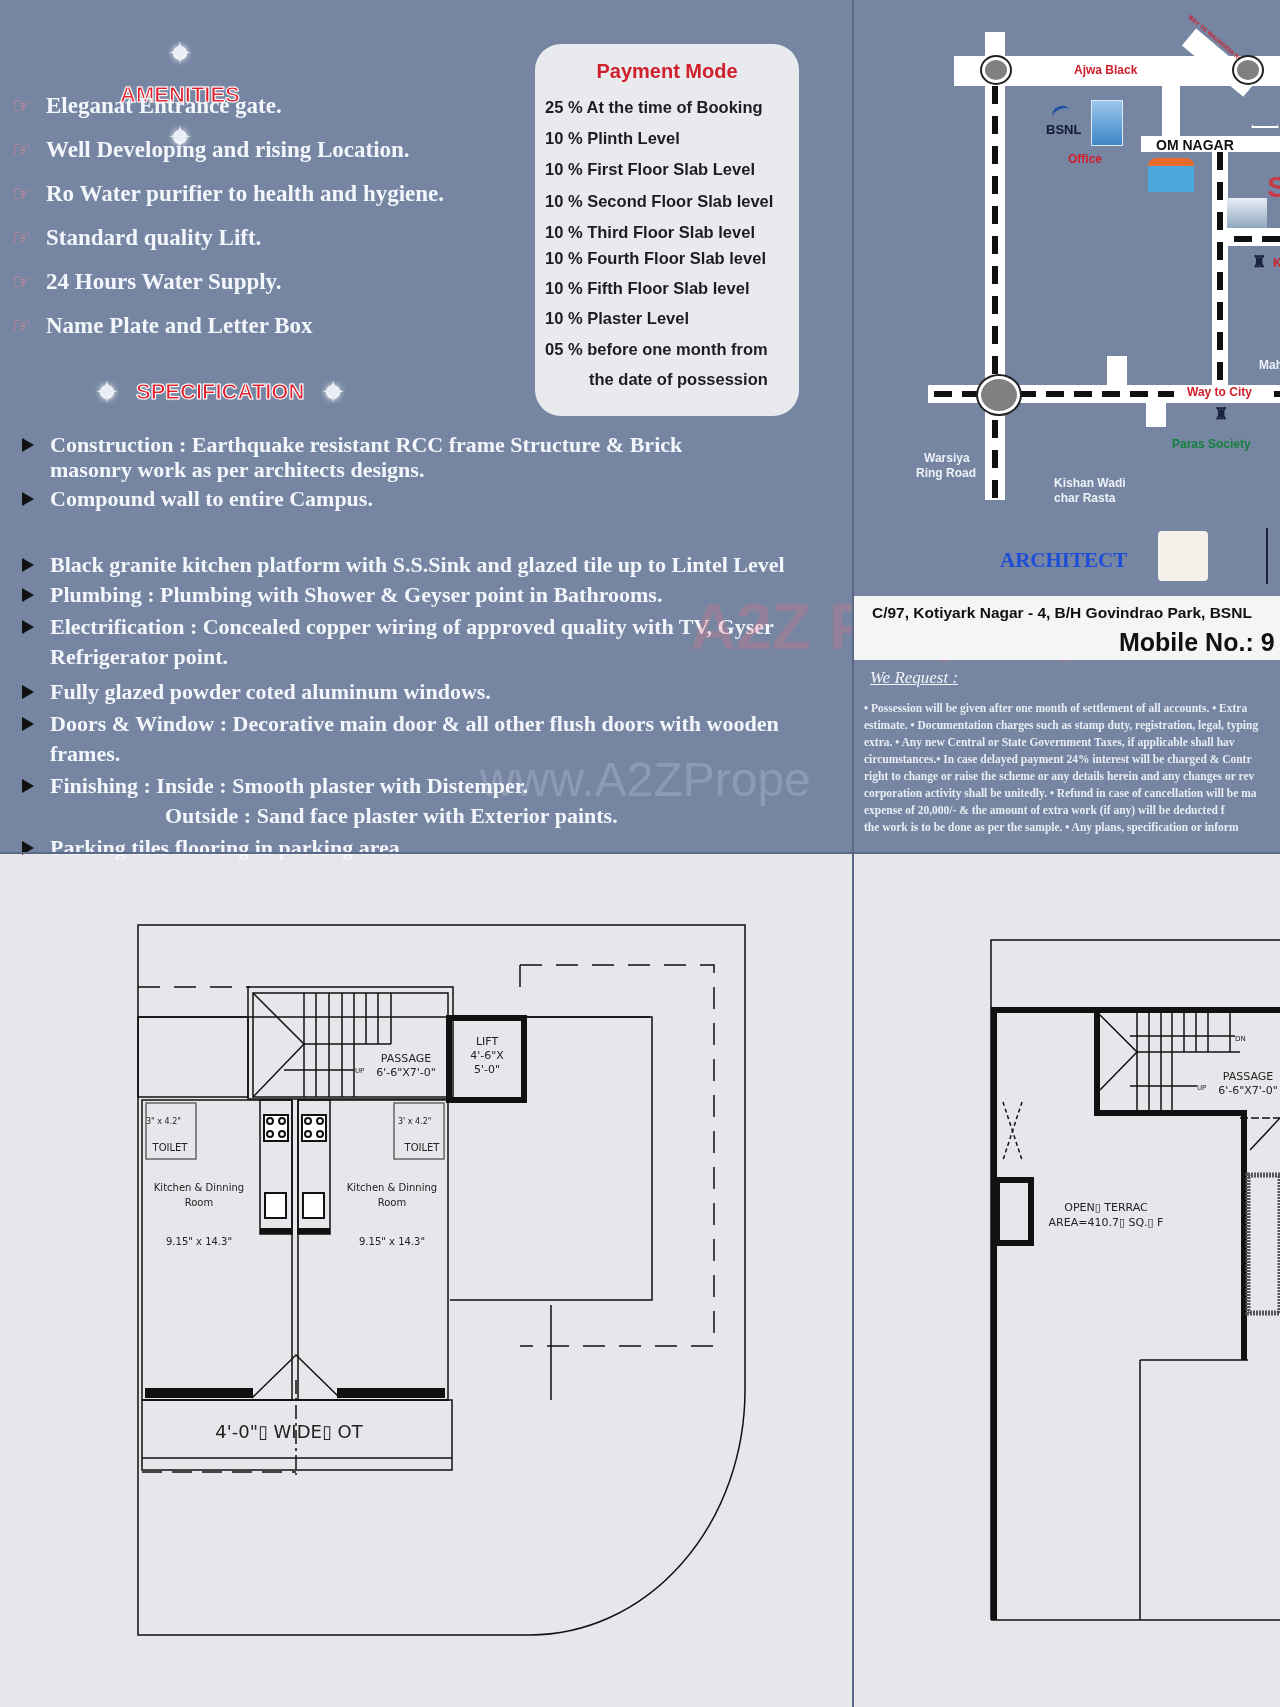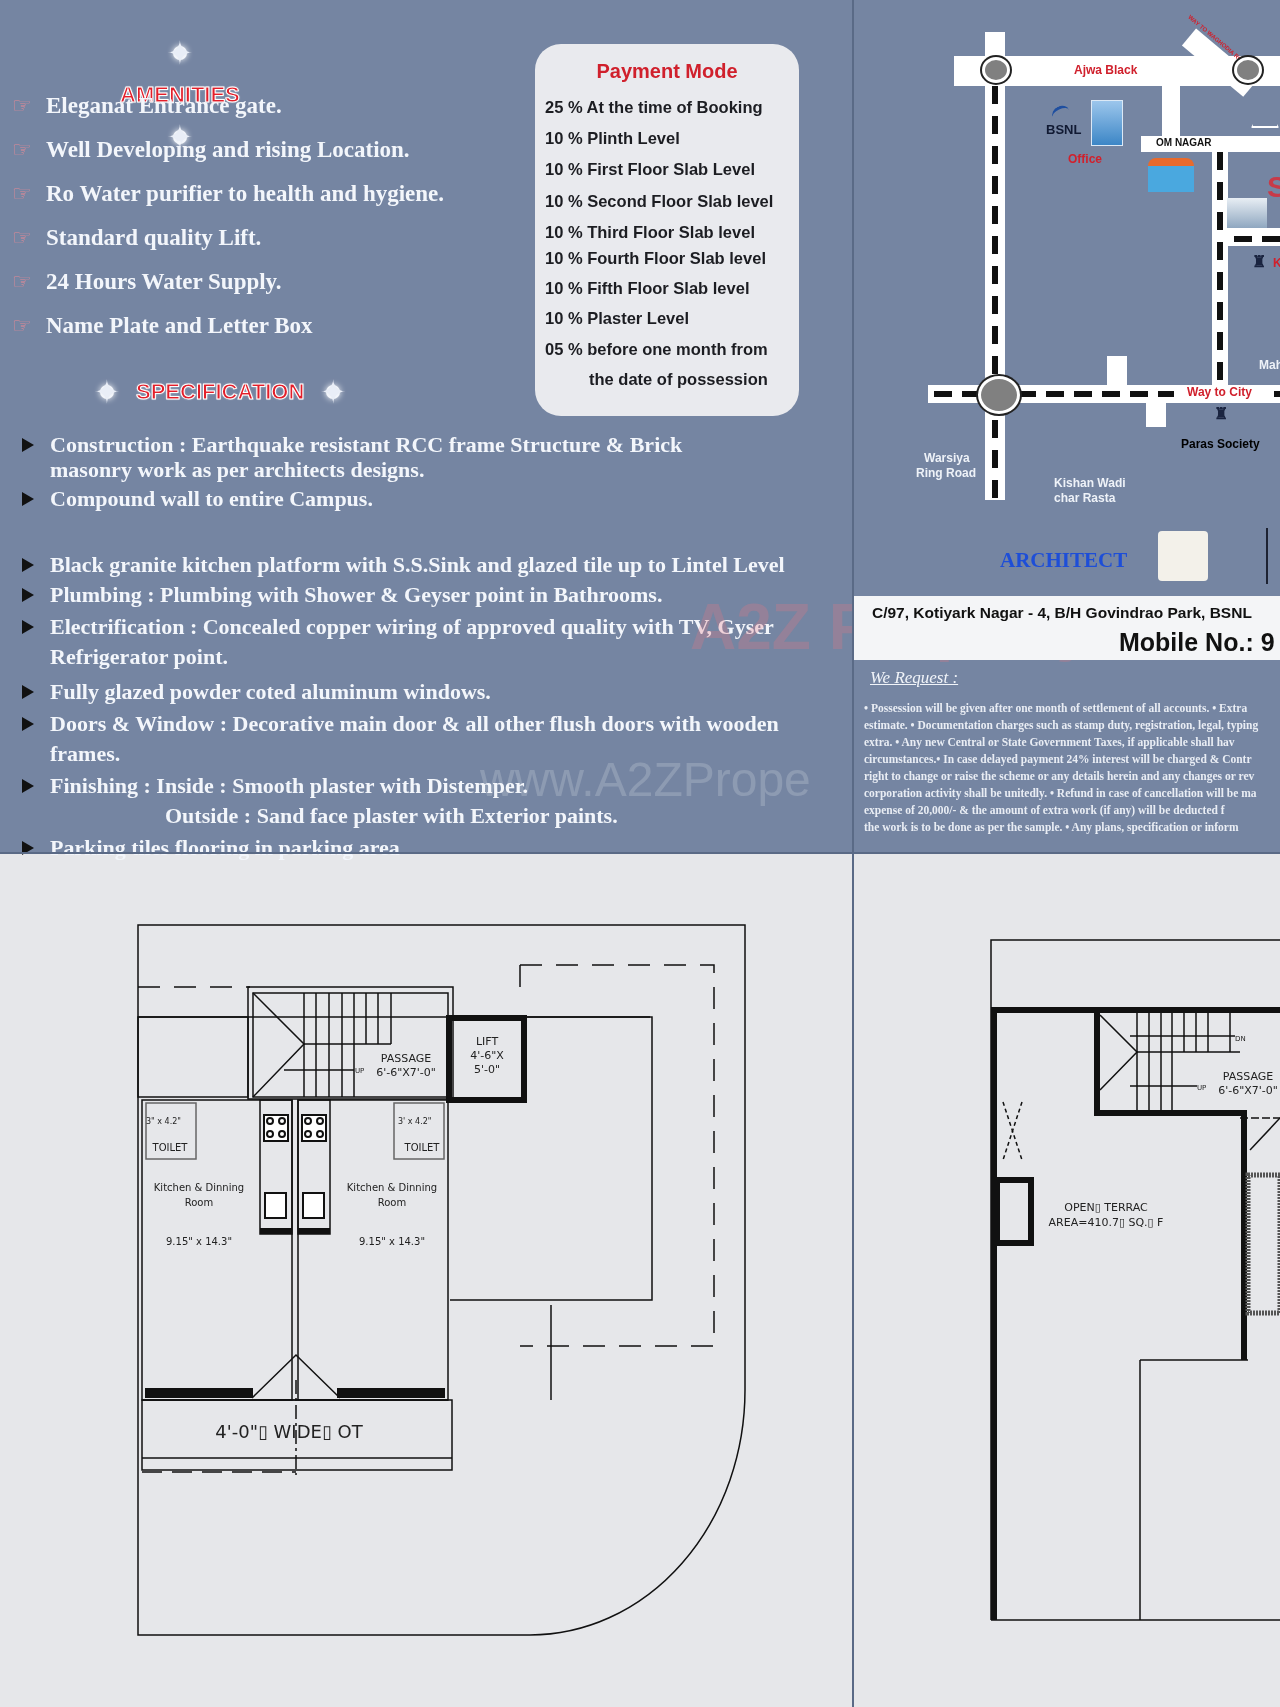--- a/index.html
+++ b/index.html
@@ -178,31 +178,31 @@
   <div class="roundabout" style="left:128px;top:57px;width:22px;height:20px;"></div>
   <div class="roundabout" style="left:380px;top:57px;width:22px;height:20px;"></div>
   <div class="roundabout" style="left:124px;top:376px;width:36px;height:32px;"></div>
 
   <div class="maplabel" style="left:220px;top:63px;font-size:12px;color:#d0202c;">Ajwa Black</div>
 
   <div style="position:absolute;left:198px;top:106px;width:18px;height:12px;border-top:3px solid #1f4fa0;border-radius:50%;transform:rotate(-25deg);"></div>
   <div class="maplabel" style="left:192px;top:122px;font-size:13px;color:#111a33;">BSNL</div>
   <div style="position:absolute;left:237px;top:100px;width:30px;height:44px;background:linear-gradient(#9cc6ec,#3c86c6);border:1px solid #dce9f6;"></div>
   <div class="maplabel" style="left:214px;top:152px;font-size:12px;color:#d0202c;">Office</div>
-  <div class="maplabel" style="left:302px;top:137px;font-size:10px;color:#111;">OM NAGAR</div>
+  <div class="maplabel" style="left:302px;top:137px;font-size:14px;color:#111;">OM NAGAR</div>
   <div style="position:absolute;left:294px;top:158px;width:46px;height:26px;background:#4aa8df;border-top:8px solid #e86a2c;border-radius:8px 8px 0 0;"></div>
   <div style="position:absolute;left:373px;top:198px;width:40px;height:30px;background:linear-gradient(#e8eef4,#8fa7c0);"></div>
   <div class="maplabel" style="left:413px;top:170px;font-size:30px;color:#c83a48;">S</div>
   <div style="position:absolute;left:397px;top:100px;width:24px;height:26px;border:2px solid #fff;border-top:none;border-radius:0 0 2px 2px;clip-path:polygon(50% 0,100% 100%,0 100%);"></div>
   <div class="maplabel" style="left:398px;top:252px;font-size:16px;color:#1a2440;">♜</div>
   <div class="maplabel" style="left:419px;top:256px;font-size:12px;color:#d0202c;">K</div>
   <div class="maplabel" style="left:405px;top:358px;font-size:12px;color:#eef2f8;">Mah</div>
   <div class="maplabel" style="left:333px;top:385px;font-size:12px;color:#d0202c;">Way to City</div>
   <div class="maplabel" style="left:360px;top:404px;font-size:16px;color:#1a2440;">♜</div>
-  <div class="maplabel" style="left:327px;top:437px;font-size:12px;color:#000000;">Paras Society</div>
+  <div class="maplabel" style="left:318px;top:437px;font-size:12px;color:#15803d;">Paras Society</div>
   <div class="maplabel" style="left:70px;top:451px;font-size:12px;color:#eef2f8;">Warsiya</div>
   <div class="maplabel" style="left:62px;top:466px;font-size:12px;color:#eef2f8;">Ring Road</div>
   <div class="maplabel" style="left:200px;top:476px;font-size:12px;color:#eef2f8;">Kishan Wadi</div>
   <div class="maplabel" style="left:200px;top:491px;font-size:12px;color:#eef2f8;">char Rasta</div>
 </div>
 
 <div class="architect-row">
   <div style="position:absolute;left:146px;top:28px;font-family:'Liberation Serif',serif;font-weight:bold;font-size:21px;color:#1d4ed8;">ARCHITECT</div>
   <div style="position:absolute;left:304px;top:11px;width:50px;height:50px;background:#f3f1ea;border-radius:4px;"></div>
   <div style="position:absolute;left:412px;top:8px;width:2px;height:56px;background:#1d2232;"></div>

